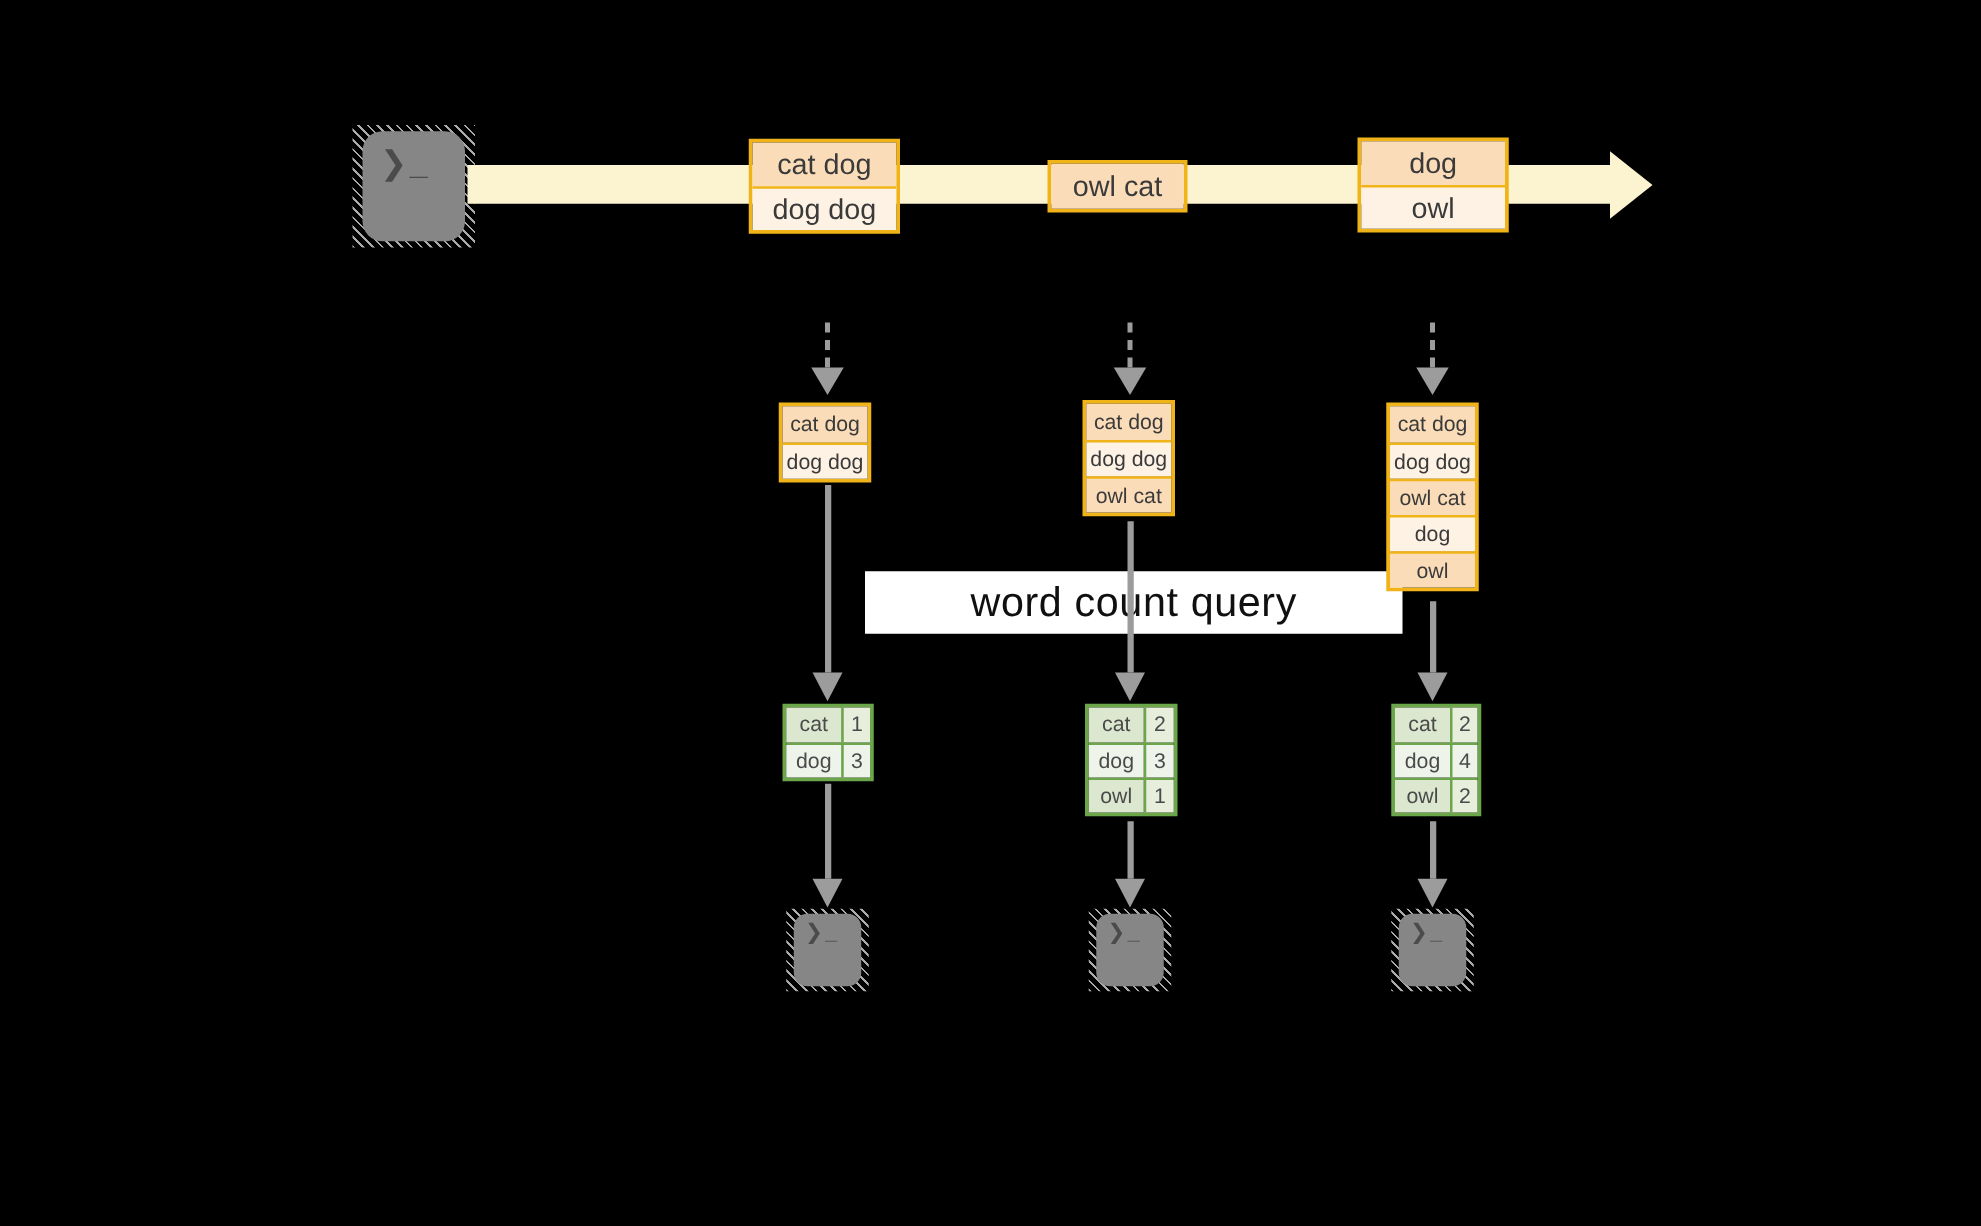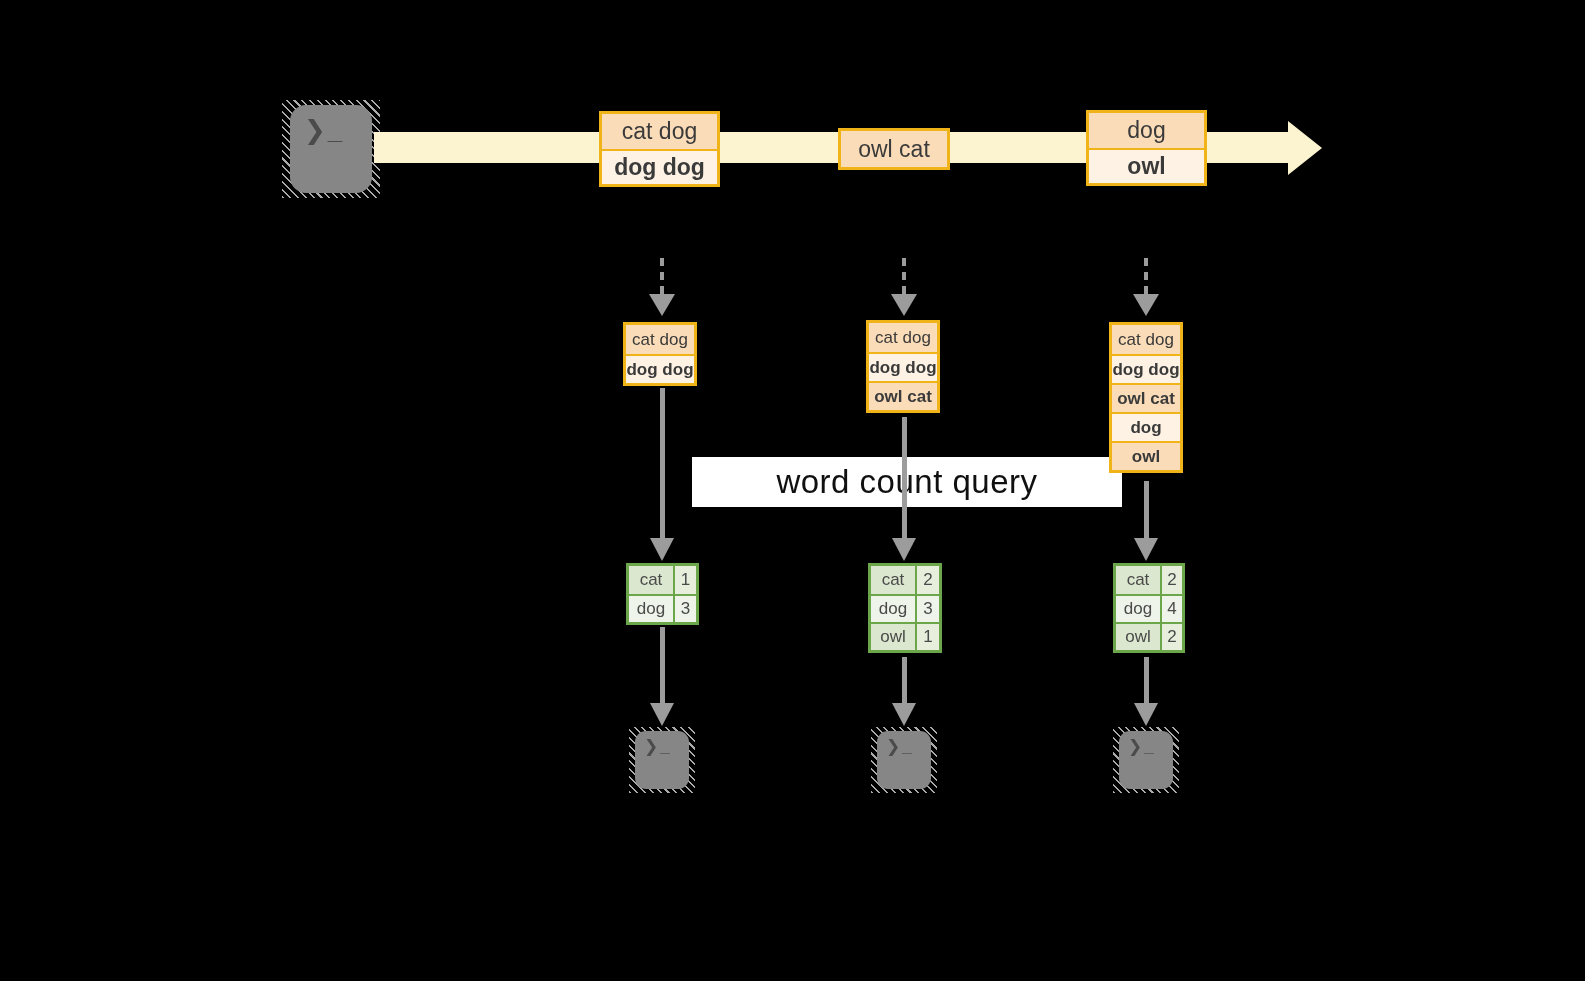--- a/index.html
+++ b/index.html
@@ -19,21 +19,21 @@
 
   
   .band{position:absolute;left:374px;top:132px;width:916px;height:31px;background:var(--band,#fcf3d0);}
   .band-head{position:absolute;left:1288px;top:121px;width:0;height:0;
     border-top:27px solid transparent;border-bottom:27px solid transparent;
     border-left:34px solid var(--band,#fcf3d0);}
 
   
   .obox{position:absolute;border:3px solid var(--gold,#f0b418);}
   .ocell{display:flex;align-items:center;justify-content:center;color:#3a3a3a;}
-  .ocell + .ocell{border-top:2px solid var(--gold,#f0b418);font-weight:bold;}
+  .ocell + .ocell{border-top:2px solid var(--gold,#f0b418);}
   .ocell.dark{background:var(--peach_dark,#fbdcb8);}
   .ocell.light{background:var(--peach_light,#fdf2e3);}
   .ocell.lg{height:35px;font-size:23px;}
   .ocell.sm{height:29px;font-size:17px;}
   .stack{z-index:3;}
 
   
   .vdash{position:absolute;width:0;border-left:4px dashed var(--arrow_gray,#9c9c9c);}
   .vline{position:absolute;width:5px;background:var(--arrow_gray,#9c9c9c);z-index:2;}
   .ahead{position:absolute;width:0;height:0;border-left:12px solid transparent;

